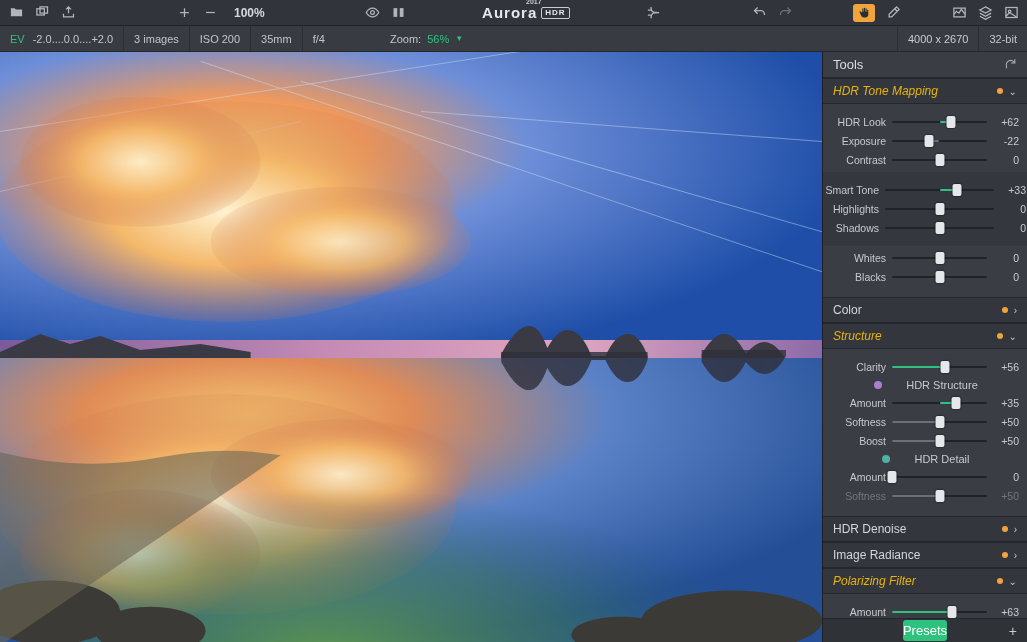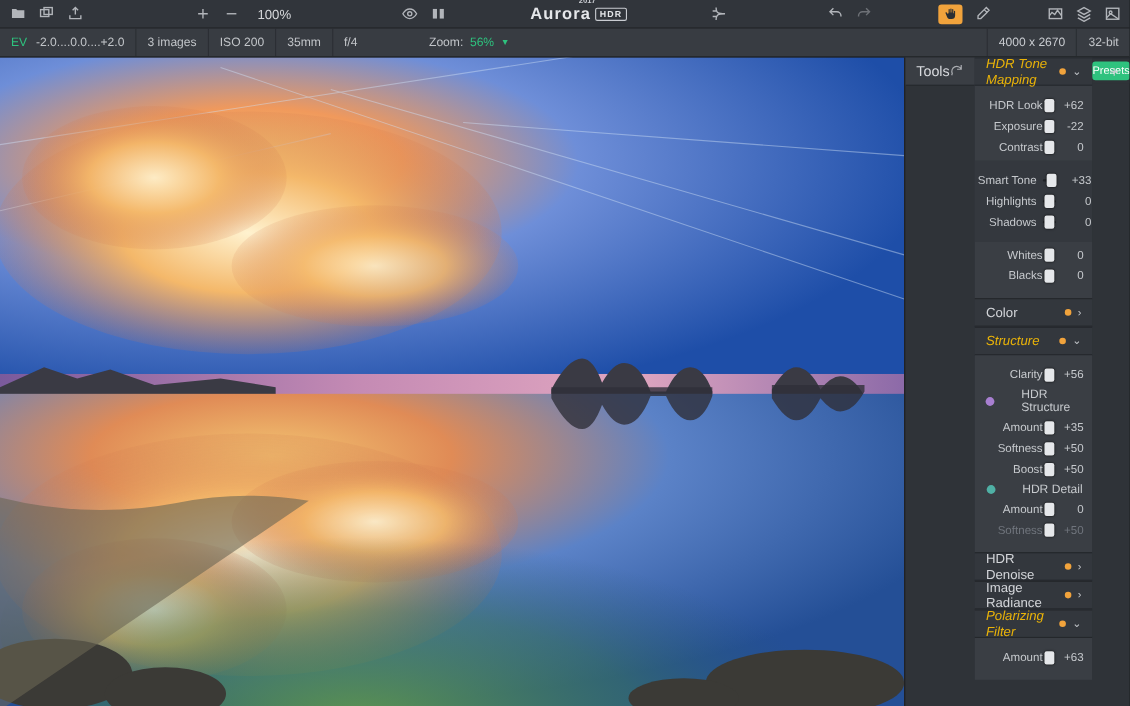--- a/index.html
+++ b/index.html
@@ -27,21 +27,21 @@
   .zoom-val { color:#2ec27e; }
   .zoom-caret { font-size:8px; color:#2ec27e; }
   .dim-cell { margin-left:auto; padding:0 10px; border-left:1px solid #2b2e34; height:100%; display:flex; align-items:center;}
 
   
   .main { display:flex; height:calc(642px - 52px); }
   .canvas-area { flex:1; background:#000000; display:flex; align-items:center; justify-content:center; overflow:hidden;}
   .photo { width:100%; height:100%; display:block; }
 
   
-  .panel { width:205px; background:#2f3338; border-left:1px solid #1e2023; display:flex; overflow:hidden;}
+  .panel { width:205px; background:#2f3338; border-left:1px solid #1e2023; display:flex; flex-direction:column; overflow:hidden;}
   .panel-header { height:26px; background:#3a3e44; display:flex; align-items:center; padding:0 10px; font-size:13px; color:#d9dbdf; justify-content:space-between; border-bottom:1px solid #24272b;}
   .panel-header .refresh { opacity:.7; cursor:pointer; }
 
   .scroll { flex:1; overflow-y:auto; overflow-x:hidden;}
   .scroll::-webkit-scrollbar{width:8px;}
   .scroll::-webkit-scrollbar-thumb{background:#4a4e55;border-radius:4px;}
   .scroll::-webkit-scrollbar-track{background:#2a2d32;}
 
   .section-head { height:26px; background:#33373d; display:flex; align-items:center; padding:0 10px; border-top:1px solid #24272b; border-bottom:1px solid #24272b; cursor:pointer; }
   .section-head.active .title { color:#eab308;font-style:italic; }
@@ -57,21 +57,21 @@
   .slider-row.disabled .lbl, .slider-row.disabled .val { color:#70757d; }
   .track { flex:1; height:14px; position:relative; display:flex; align-items:center;}
   .rail { position:absolute; left:0; right:0; height:2px; background:#1f2226; border-radius:1px;}
   .fill { position:absolute; height:2px; background:#2ec27e; border-radius:1px;}
   .fill.grey { background:#6b6f76; }
   .thumb { position:absolute; width:9px; height:12px; background:#e5e7ea; border-radius:2px; top:1px; transform:translateX(-50%); box-shadow:0 0 2px #000;}
   .subheader { display:flex; align-items:center; justify-content:center; gap:22px; margin:4px 0 2px 0; font-size:11px; color:#c6c9cd;}
   .subheader .sub-icon{ width:12px; height:12px; display:inline-flex; align-items:center; justify-content:center;}
 
   .presets-bar { height:24px; display:flex; align-items:center; justify-content:center; background:#2f3338; border-top:1px solid #24272b; position:relative;}
-  .presets-btn { background:#2ec27e; color:#fff; font-size:10px; padding:3px 0; border-radius:3px; cursor:pointer;}
+  .presets-btn { background:#2ec27e; color:#fff; font-size:13px; padding:3px 0; border-radius:3px; cursor:pointer;}
   .presets-plus { position:absolute; right:10px; color:#c9ccd1; font-size:14px; cursor:pointer;}
 
   .infobar { position:relative; }
 </style>
 </head>
 <body>
 
 <div class="topbar">
   <div class="tb-group">
     <span class="tb-icon">
@@ -84,21 +84,21 @@
           <rect x="3" y="6" width="12" height="10"></rect>
           <rect x="8" y="3" width="12" height="10"></rect>
         </svg>
       </span>
     <span class="tb-icon">
         <svg viewBox="0 0 24 24" fill="none" stroke="currentColor" stroke-width="2">
           <path d="M12 3v10M8 7l4-4 4 4M4 14v5h16v-5"></path>
         </svg>
       </span>
   </div>
-  <div class="tb-group" style="margin-left:90px;">
+  <div class="tb-group" style="margin-left:90px;font-weight:bold;">
     <span class="tb-icon">
         <svg viewBox="0 0 24 24" stroke="currentColor" stroke-width="2">
           <path d="M12 5v14M5 12h14"></path>
         </svg>
       </span>
     <span class="tb-icon">
         <svg viewBox="0 0 24 24" stroke="currentColor" stroke-width="2">
           <path d="M5 12h14"></path>
         </svg>
       </span>

